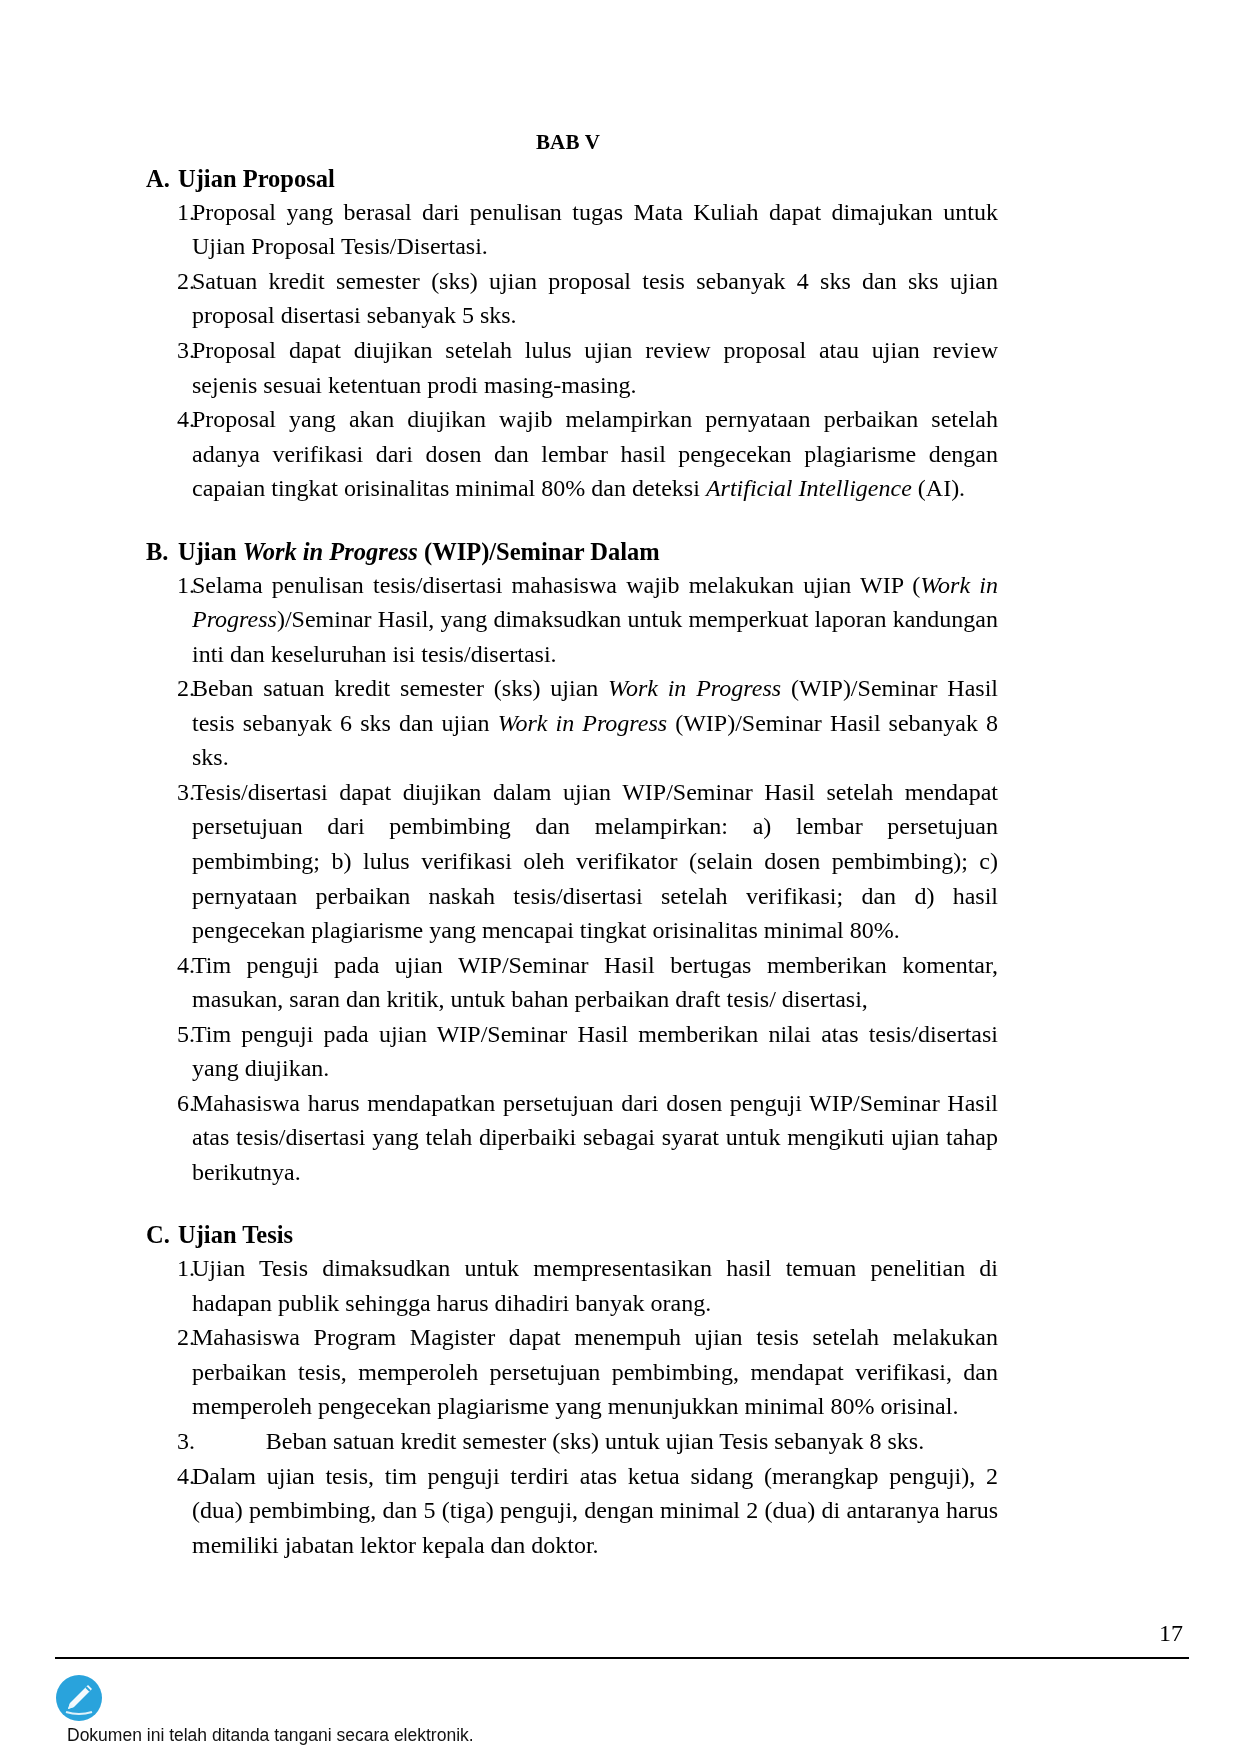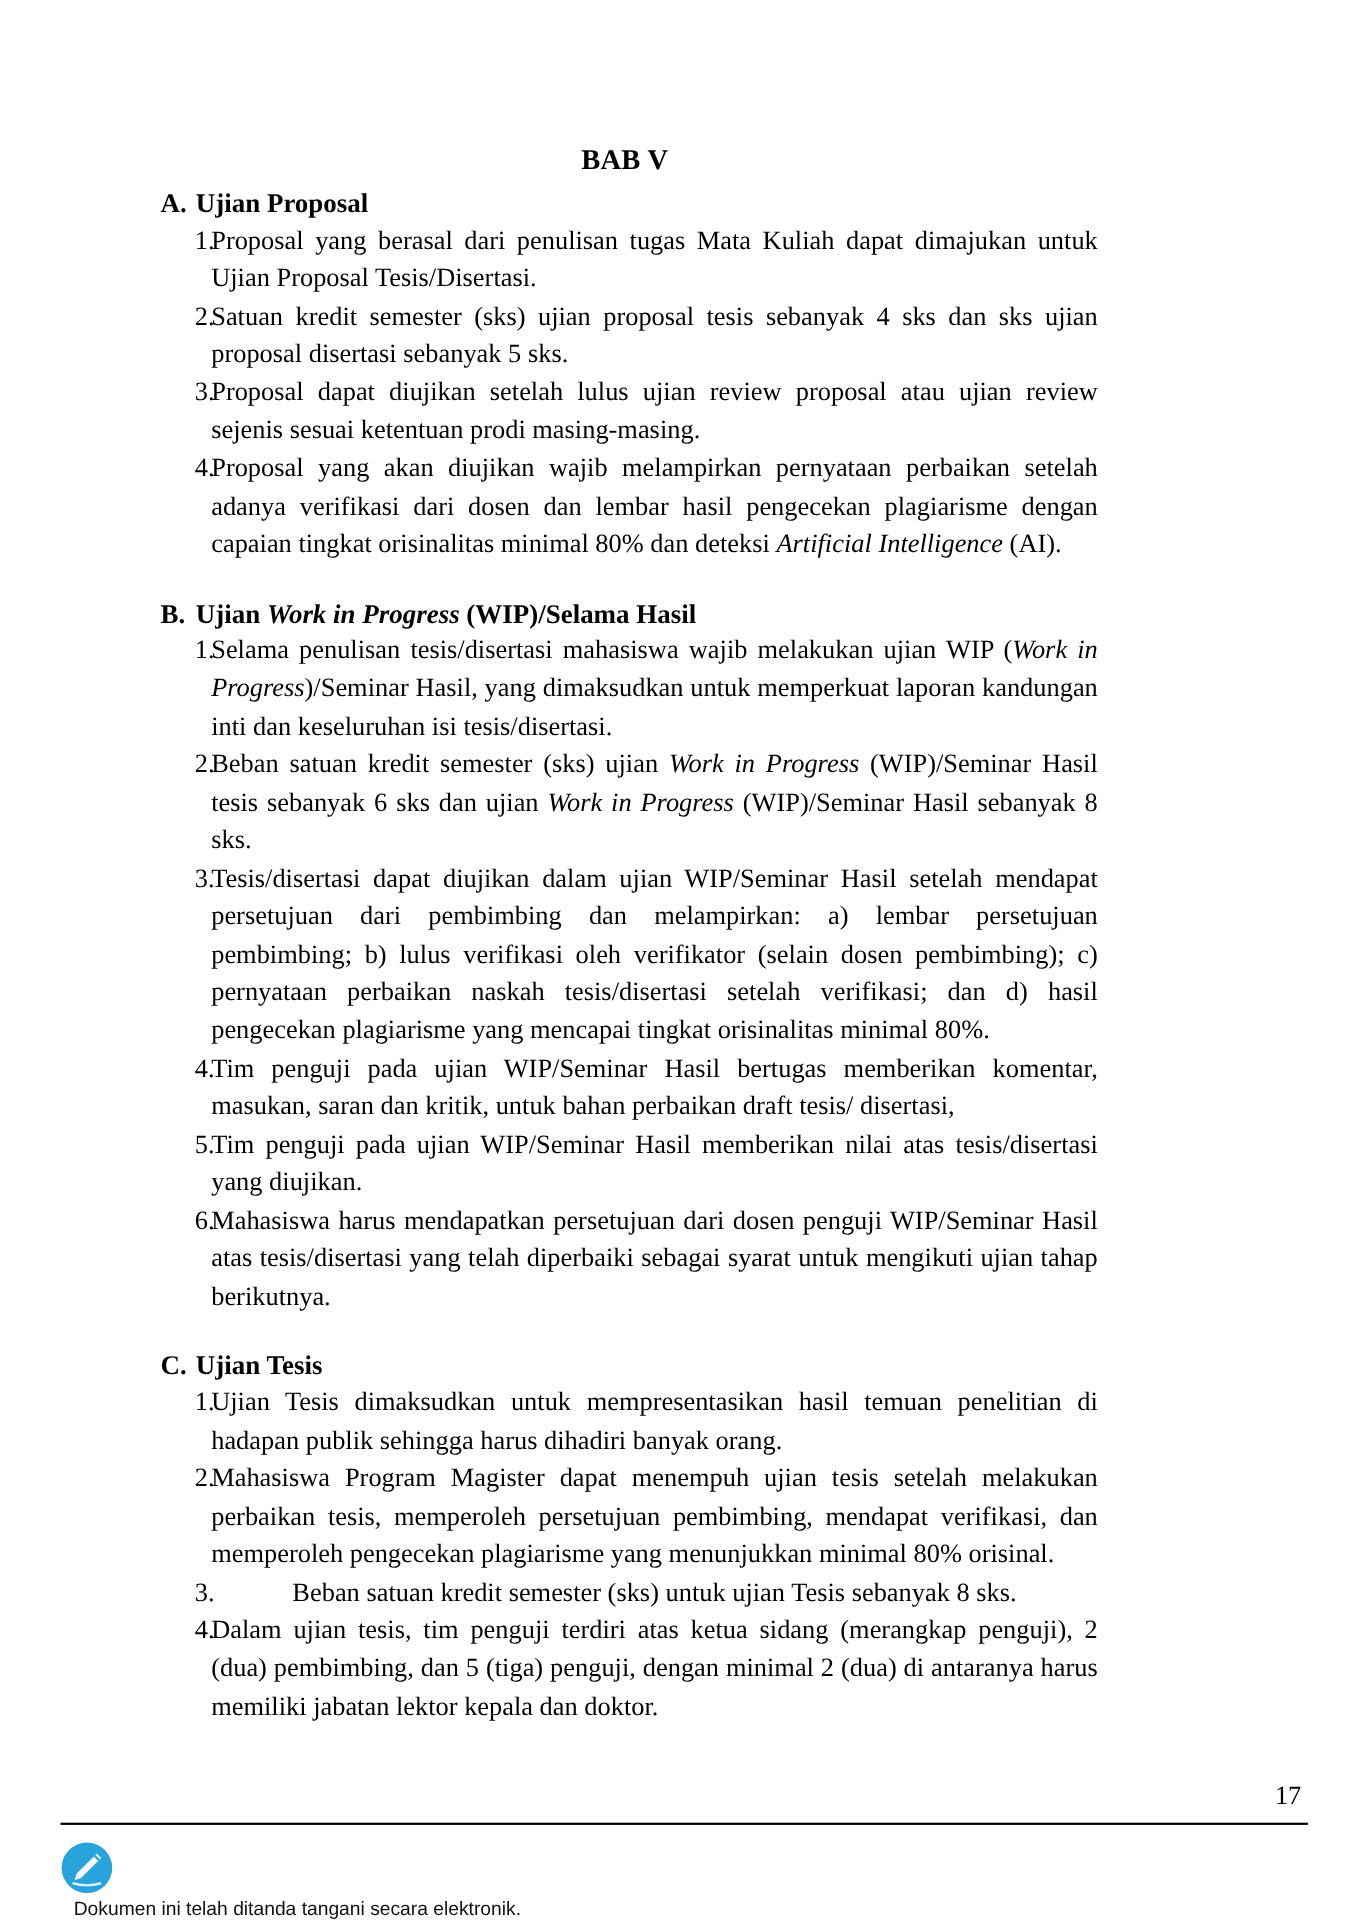--- a/index.html
+++ b/index.html
@@ -19,21 +19,21 @@
   }
   .content {
     position: absolute;
     left: 138px;
     top: 128px;
     width: 860px;
   }
   .doc-title {
     text-align: center;
     font-weight: bold;
-    font-size: 26px;
+    font-size: 21px;
     line-height: 1.38;
     letter-spacing: 0.2px;
   }
   .section {
     margin-top: 0;
   }
   .section-head {
     display: flex;
     align-items: baseline;
     font-weight: bold;
@@ -158,21 +158,21 @@
         <div class="li">
           <span class="num">4.</span>
           <span class="txt"><span>Proposal yang akan diujikan wajib melampirkan pernyataan perbaikan setelah adanya verifikasi dari dosen dan lembar hasil pengecekan plagiarisme dengan capaian tingkat orisinalitas minimal 80% dan deteksi </span><i>Artificial Intelligence</i><span> (AI).</span></span>
         </div>
       </div>
     </div>
 
     <div class="section sec-b">
       <div class="section-head">
         <span class="sec-letter">B.</span>
-        <span class="sec-title"><span>Ujian </span><i>Work in Progress</i><span> (WIP)/Selama Hasil</span></span>
+        <span class="sec-title"><span>Ujian </span><i>Work in Progress</i><span> (WIP)/Seminar Dalam</span></span>
       </div>
       <div class="list">
         <div class="li">
           <span class="num">1.</span>
           <span class="txt"><span>Selama penulisan tesis/disertasi mahasiswa wajib melakukan ujian WIP (</span><i>Work in Progress</i><span>)/Seminar Hasil, yang dimaksudkan untuk memperkuat laporan kandungan inti dan keseluruhan isi tesis/disertasi.</span></span>
         </div>
         <div class="li">
           <span class="num">2.</span>
           <span class="txt"><span>Beban satuan kredit semester (sks) ujian </span><i>Work in Progress</i><span> (WIP)/Seminar Hasil tesis sebanyak 6 sks dan ujian </span><i>Work in Progress</i><span> (WIP)/Seminar Hasil sebanyak 8 sks.</span></span>
         </div>

